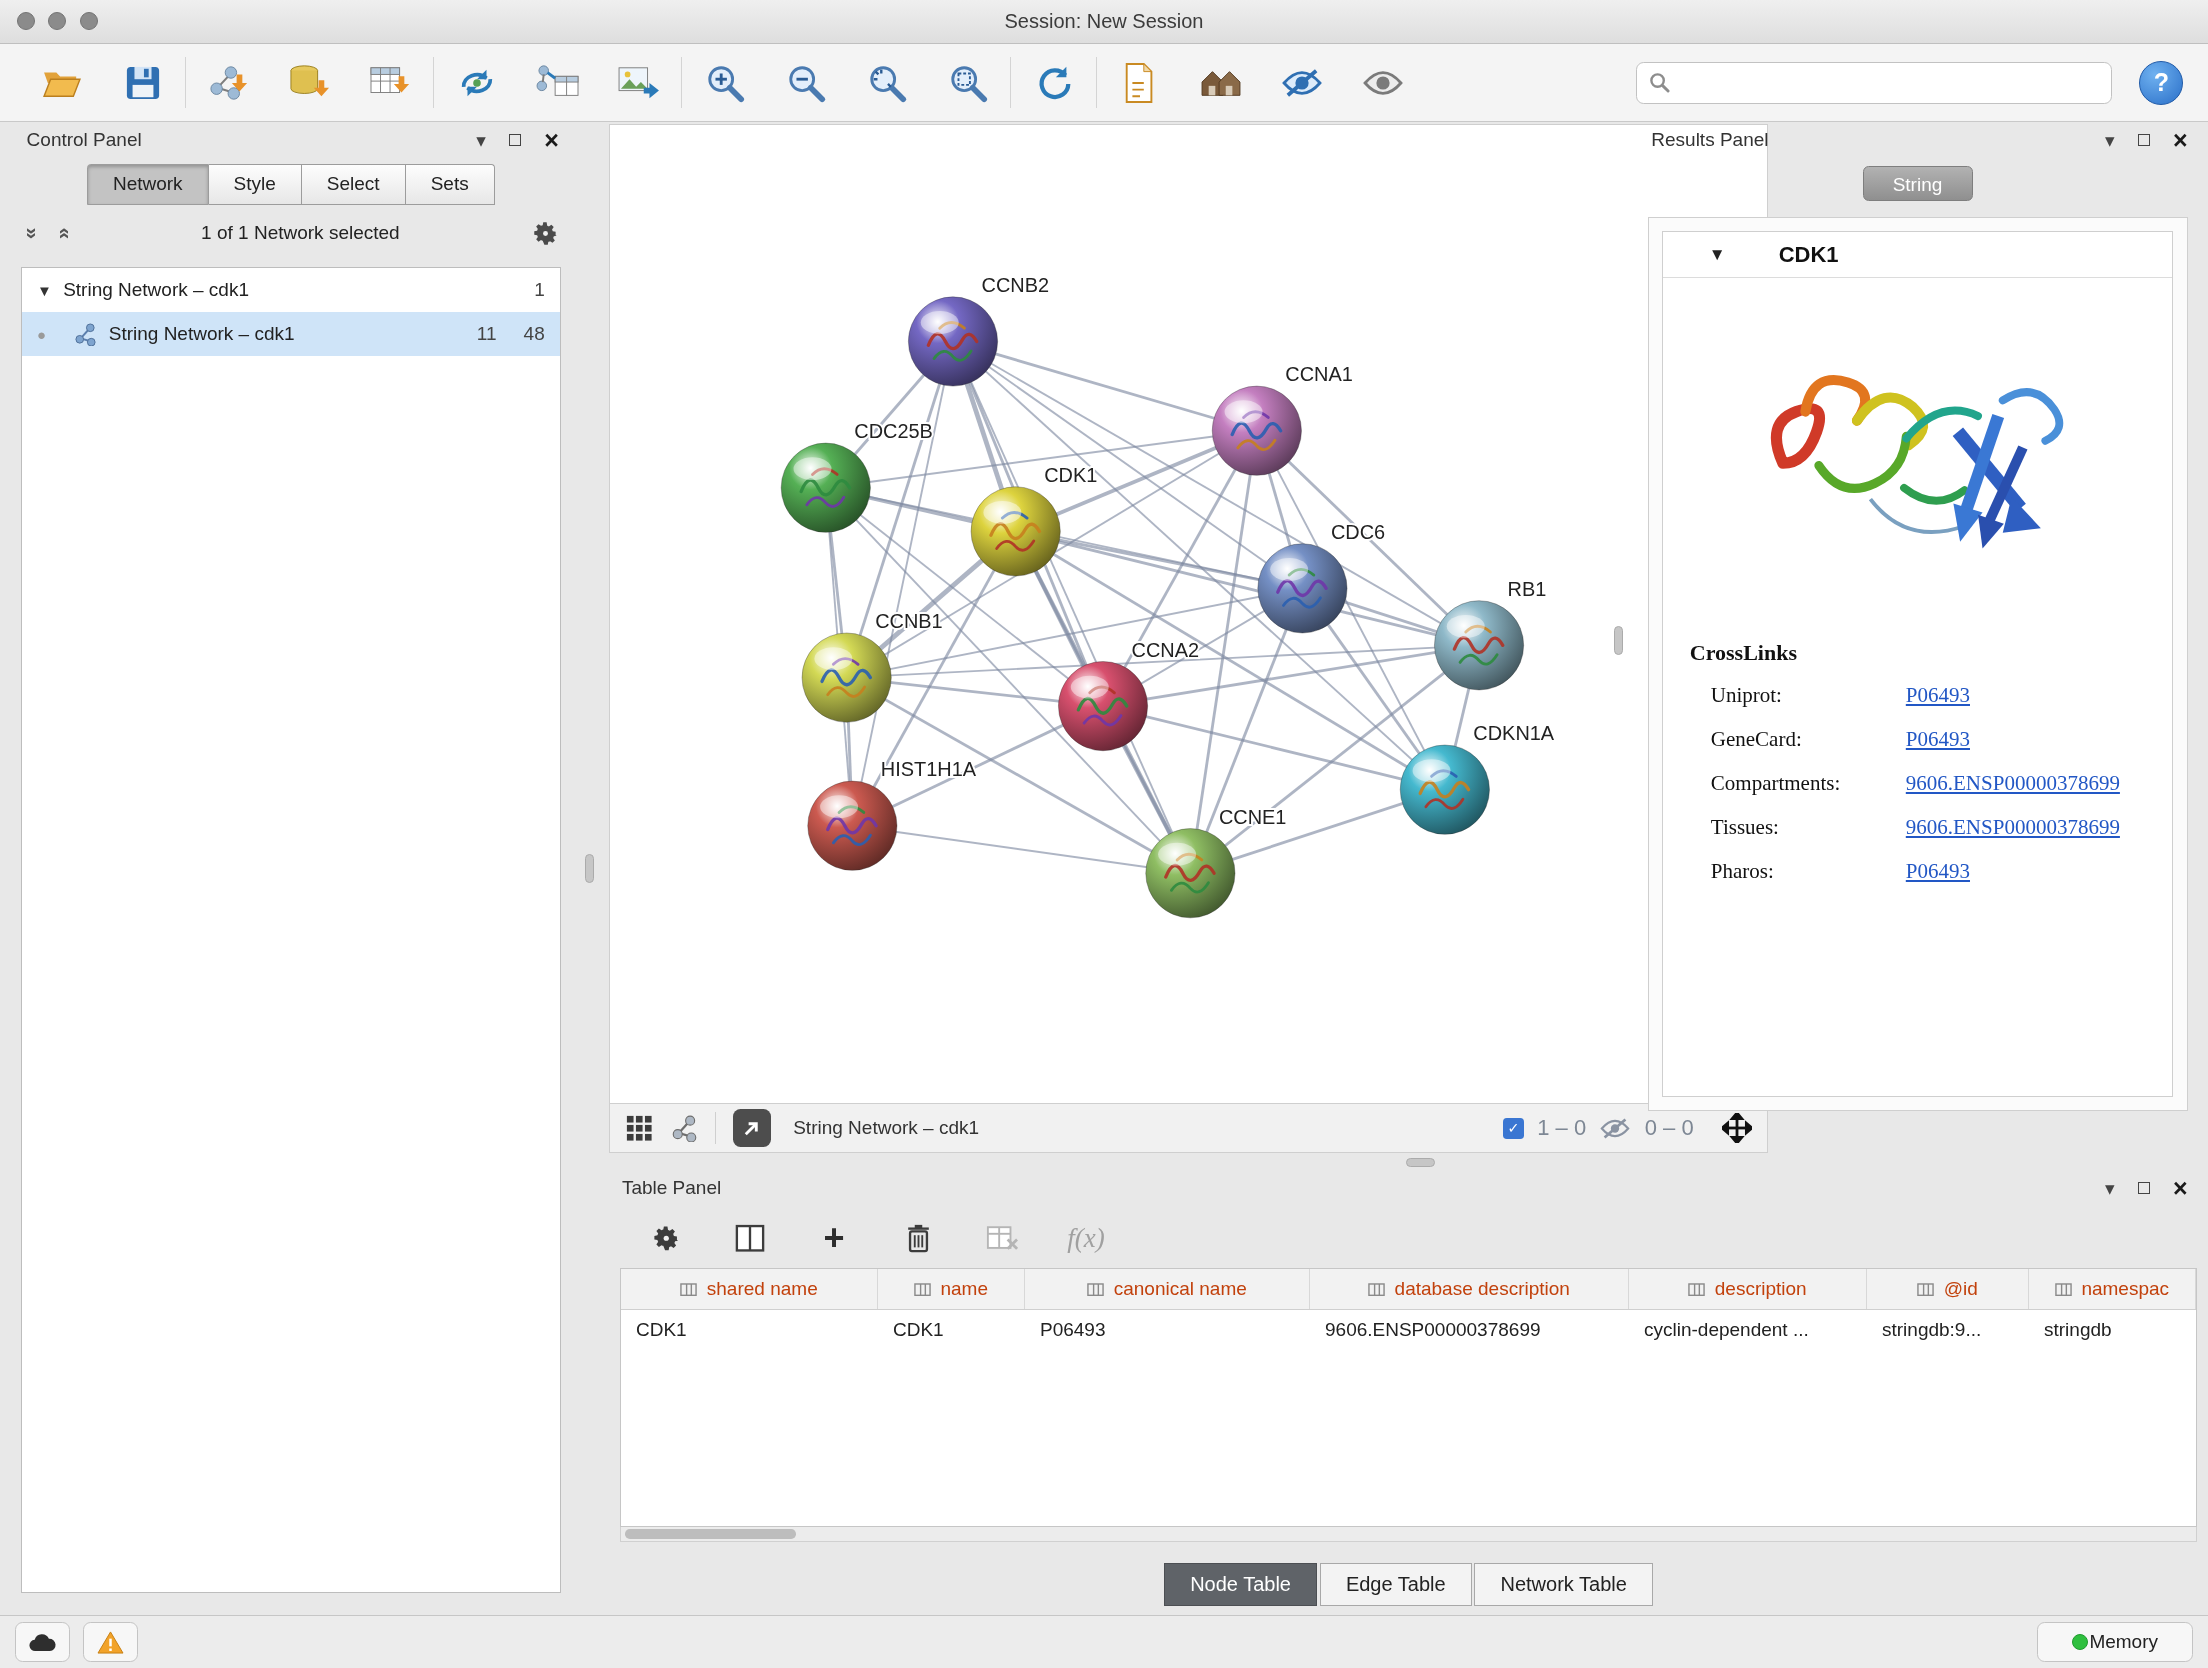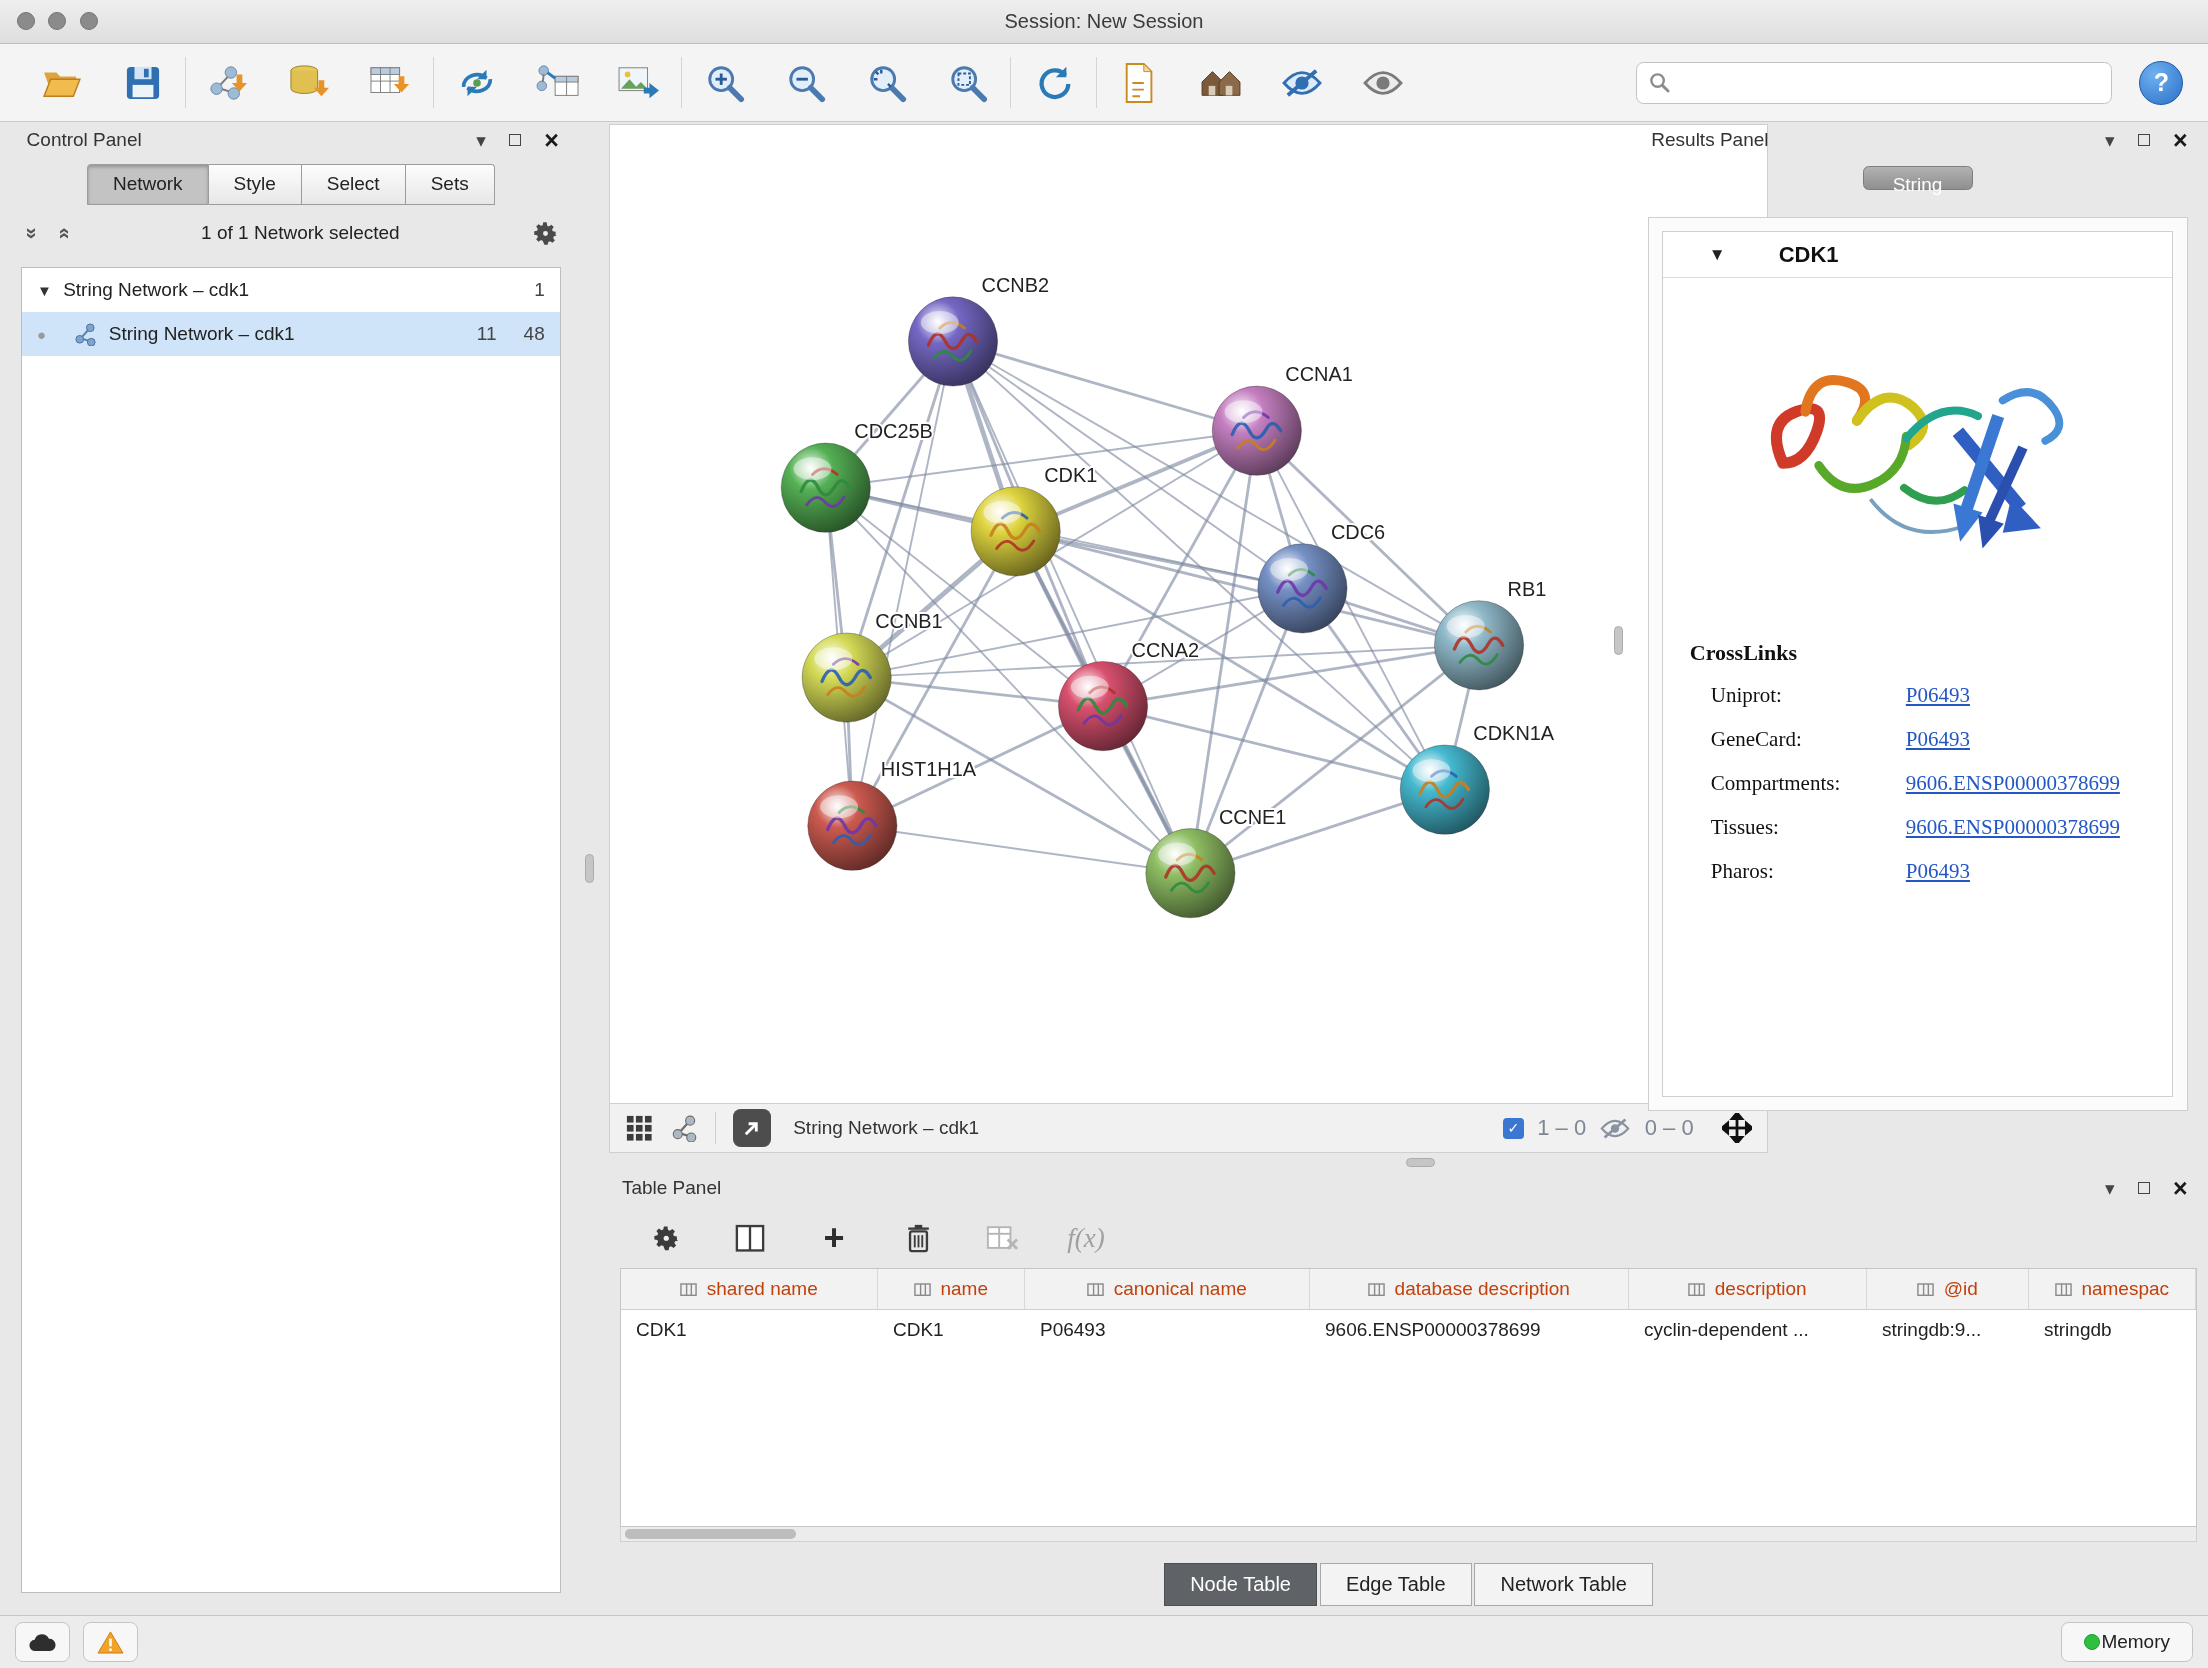--- a/index.html
+++ b/index.html
@@ -57,21 +57,21 @@
   .net-toolbar{height:49px;background:#f1f1f1;border-top:1px solid #cfcfcf;display:flex;align-items:center;padding:0 15px;gap:17px}
   .net-toolbar .ntb-sep{width:1px;height:32px;background:#cfcfcf}
   .dark-arrow-btn{width:38px;height:38px;background:#4d4d4d;border-radius:7.6px;display:flex;align-items:center;justify-content:center}
   .net-name{font-size:19px;color:#333;margin-left:5.7px}
   .ntb-right{margin-left:auto;display:flex;align-items:center;gap:13.3px}
   .checkbox{width:21px;height:21px;background:#3a76d2;border-radius:3.8px;color:#fff;font-size:14.3px;display:flex;align-items:center;justify-content:center}
   .ntb-count{font-size:22px;color:#7d8794}
 
   
   .results-panel{position:absolute;left:1638px;top:124px;width:559px;height:1029px}
-  .string-pill{display:block;margin:9.5px auto 0;width:110px;height:24px;border-radius:5.7px;background:linear-gradient(#b2b2b2,#8f8f8f);color:#fff;font-size:19px;text-align:center;line-height:36px;border:1px solid #7e7e7e}
+  .string-pill{display:block;margin:9.5px auto 0;width:110px;height:35px;border-radius:5.7px;background:linear-gradient(#b2b2b2,#8f8f8f);color:#fff;font-size:19px;text-align:center;line-height:36px;border:1px solid #7e7e7e}
   .results-body{position:absolute;left:9.5px;right:9.5px;top:93px;bottom:42px;background:#fbfbfb;border:1px solid #cfcfcf;padding:13.3px;display:flex;flex-direction:column}
   .rp-buttons{display:flex;justify-content:center;gap:34px;margin-bottom:13.3px}
   .rp-btn{min-width:181px;height:44px;background:#fff;border:1px solid #b3b3b3;border-radius:6.7px;font-size:20px;color:#222;display:flex;align-items:center;justify-content:center}
   .string-box{flex:1;background:#fff;border:1px solid #cfcfcf;overflow:hidden;display:flex;flex-direction:column}
   .sb-header{display:flex;align-items:center;height:46px;border-bottom:1px solid #dcdcdc;padding-left:46px;gap:53px}
   .sb-caret{color:#222;font-size:17px}
   .sb-title{font-size:22px;font-weight:bold;color:#111}
   .sb-desc{font-size:20px;color:#222;padding:13.3px 0 0 21px}
   .protein-wrap{display:flex;justify-content:center;padding:17px 0 5.7px}
   .crosslinks{font-family:"Liberation Serif",serif;padding:25px 0 0 27px}
@@ -97,21 +97,21 @@
   .tp-tab{padding:8.6px 25px;font-size:20px;border:1px solid #a8a8a8;background:#f3f3f3;color:#222;border-radius:0}
   .tp-tab.active{background:#5f6368;color:#fff;border-color:#4c4f53}
 
   
   .split-v{position:absolute;width:8.6px;height:28.5px;background:#c6c6c6;border:1px solid #ababab;border-radius:4.8px}
   .split-h{position:absolute;width:28.5px;height:8.6px;background:#c6c6c6;border:1px solid #ababab;border-radius:4.8px}
 
   
   .statusbar{position:absolute;left:0;right:0;bottom:0;height:53px;background:#ececec;border-top:1px solid #c6c6c6;display:flex;align-items:center;padding:0 15px;gap:13.3px}
   .sb-btn{width:55px;height:40px;background:#f7f7f7;border:1px solid #c4c4c4;border-radius:7.6px;display:flex;align-items:center;justify-content:center}
-  .memory-btn{margin-left:auto;height:40px;background:#f7f7f7;border:1px solid #c4c4c4;border-radius:7.6px;display:flex;align-items:center;gap:1px;padding:0 22px;font-size:19px;color:#222}
+  .memory-btn{margin-left:auto;height:40px;background:#f7f7f7;border:1px solid #c4c4c4;border-radius:7.6px;display:flex;align-items:center;gap:1px;padding:0 34px;font-size:19px;color:#222}
   .mem-dot{width:16px;height:16px;border-radius:50%;background:#2fbf3f;border:1px solid #1f9b2e}
 </style>
 </head>
 <body>
 
 <div class="titlebar">
   <div class="traffic">
     <span class="light"></span>
     <span class="light"></span>
     <span class="light"></span>

